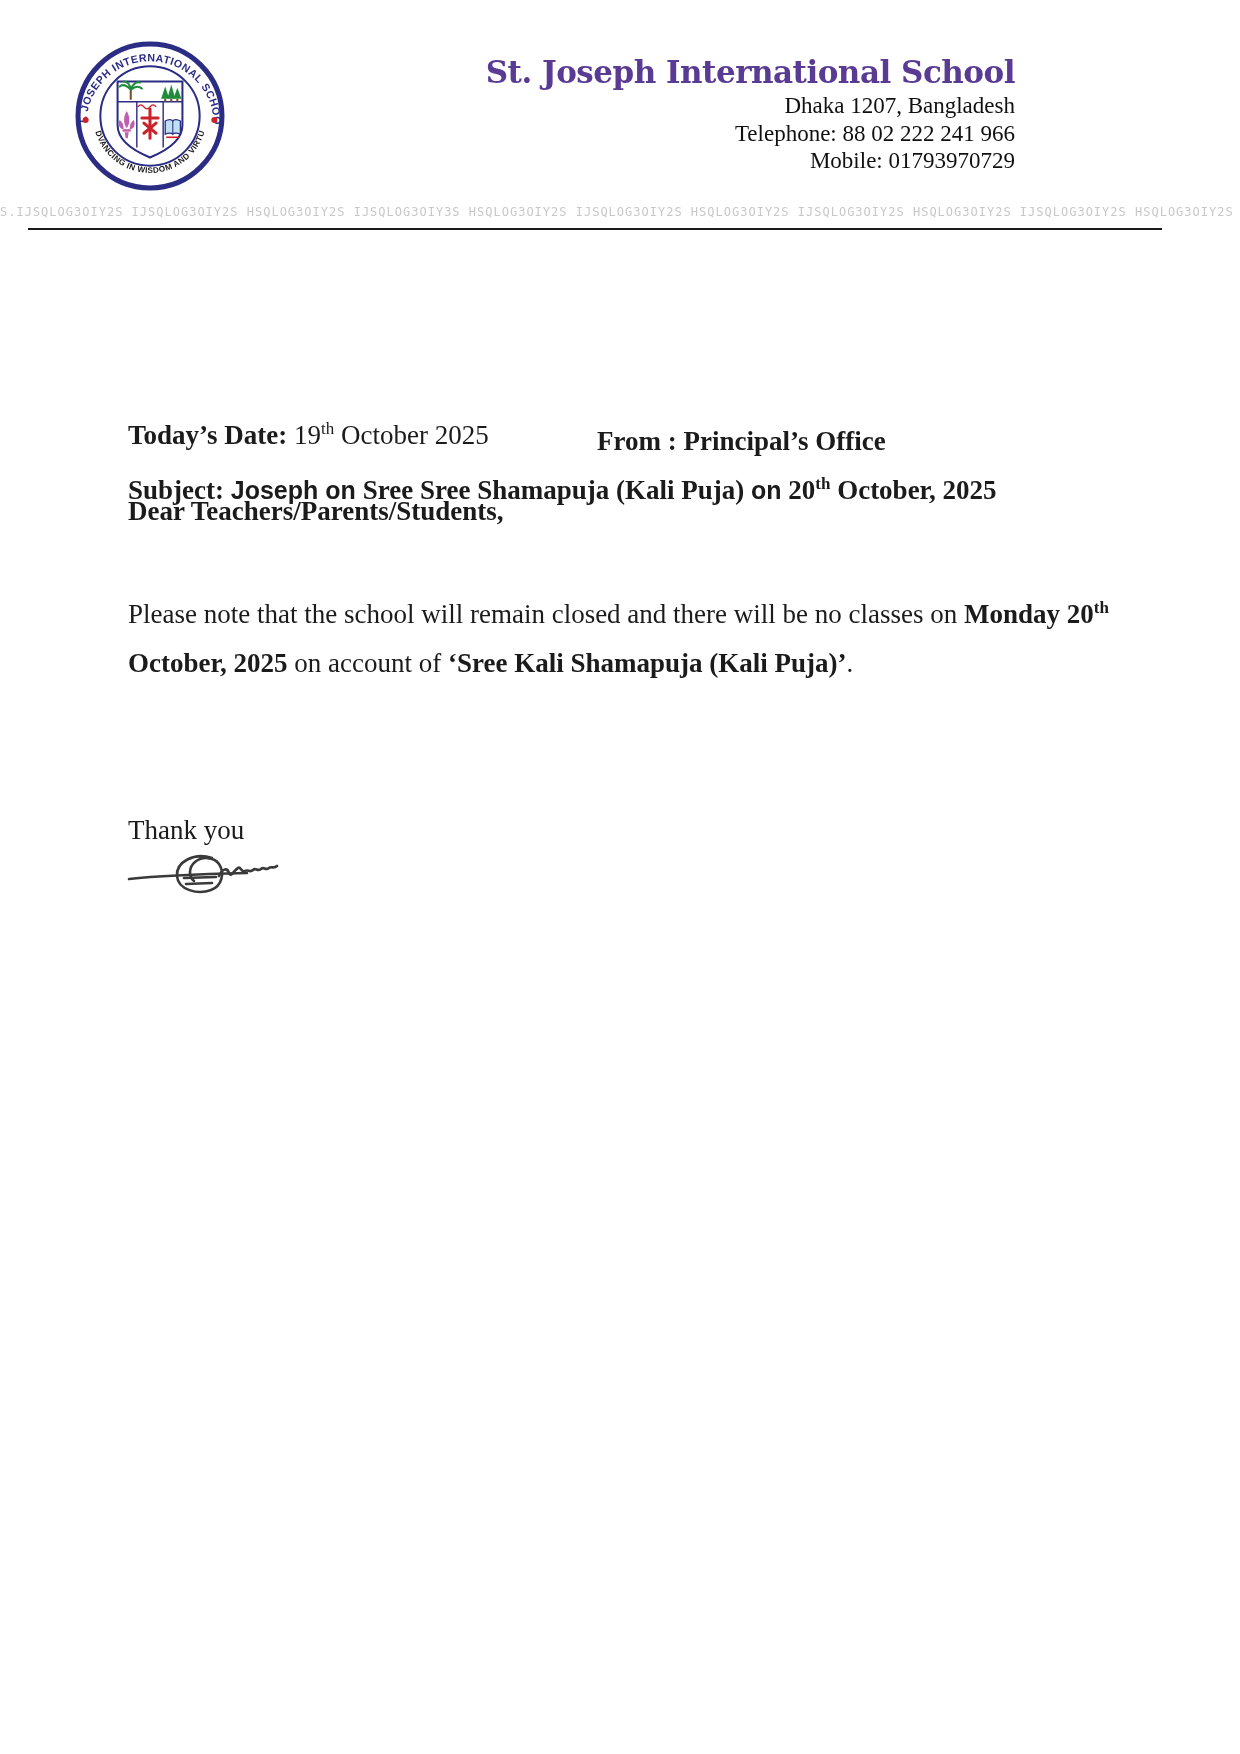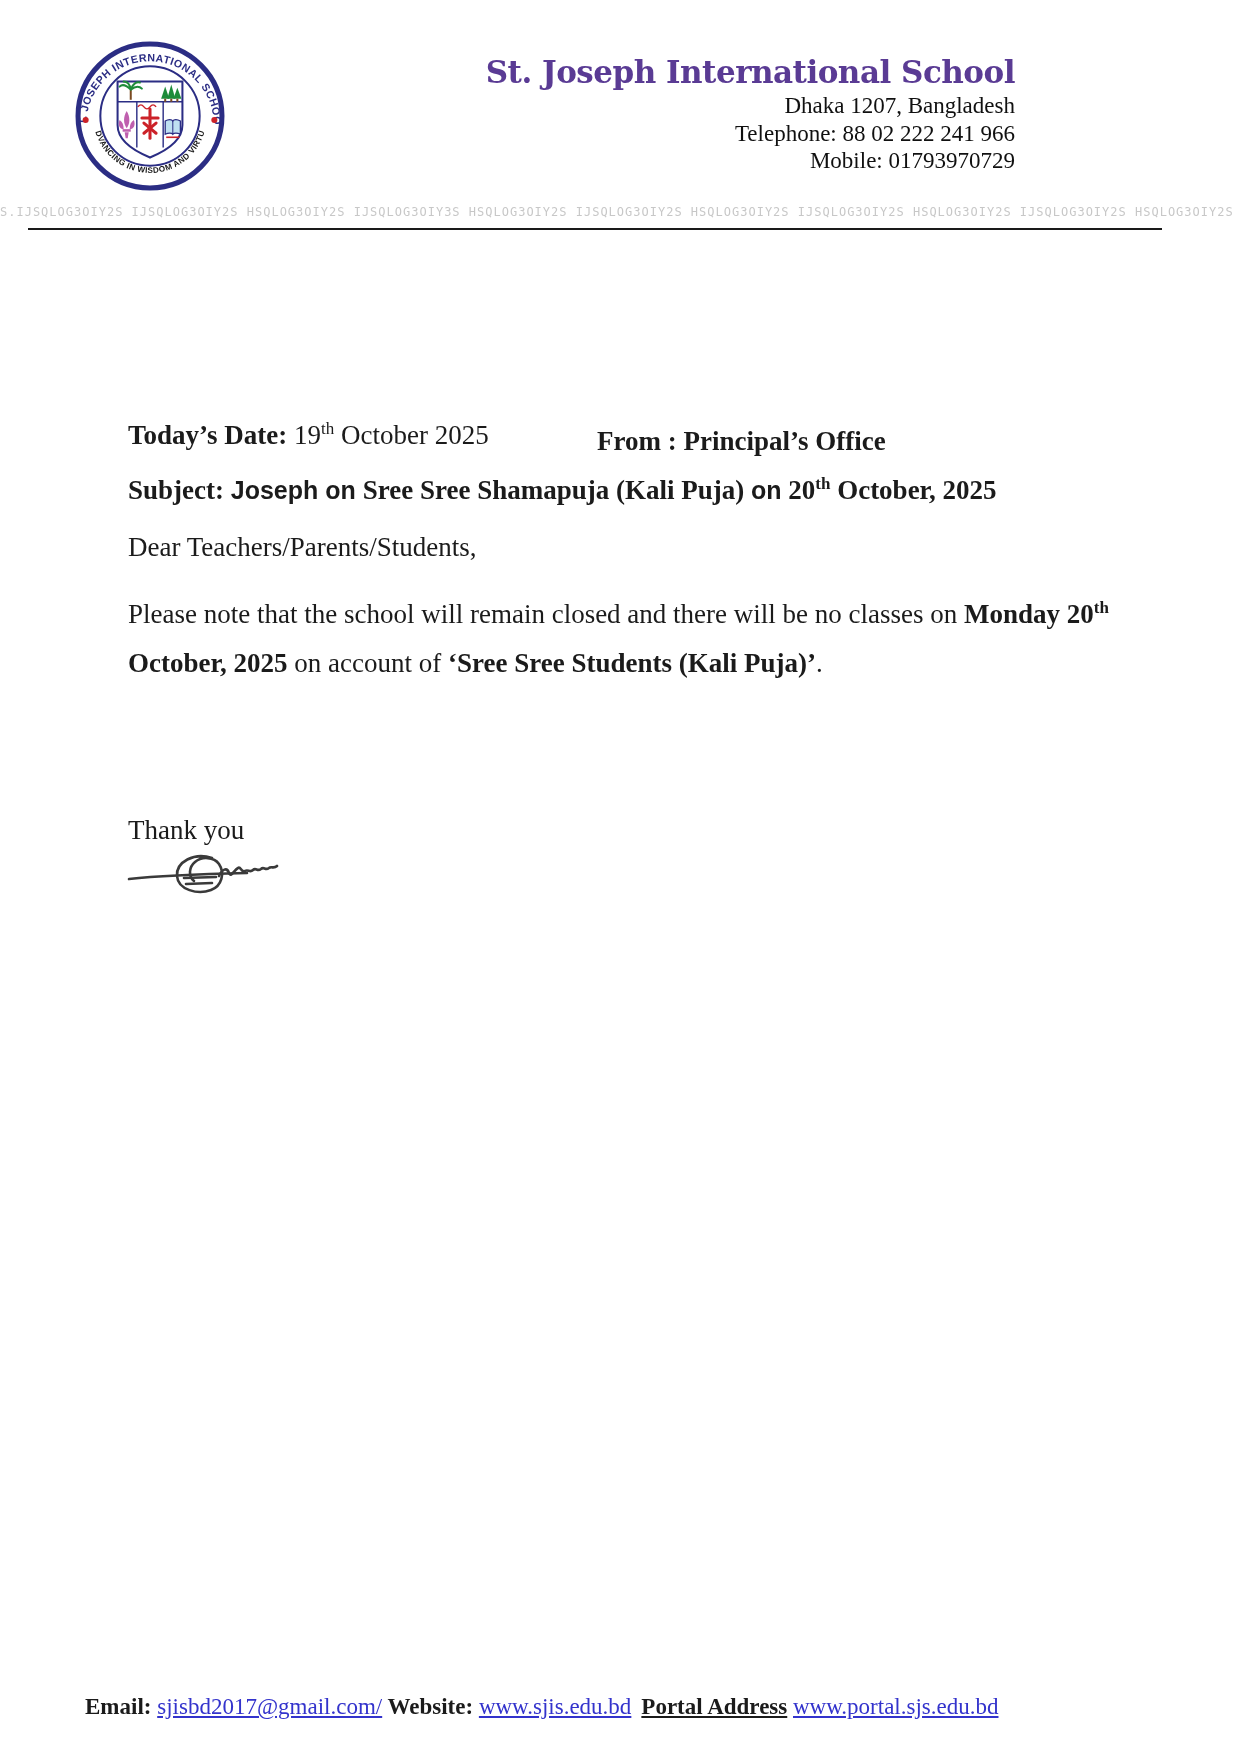--- a/index.html
+++ b/index.html
@@ -144,43 +144,40 @@
 
   <div class="row" style="top:420px;">
     <span><span class="b">Today’s Date:</span><span> 19</span><sup class="ord">th</sup><span> October 2025</span></span>
     <span class="col-right b" style="top:6px;">From : Principal’s Office</span>
   </div>
 
   <div class="row" style="top:475px;">
     <span class="b">Subject: </span><span class="sans-b"> Joseph on </span><span class="b"> Sree Sree Shamapuja (Kali Puja) </span><span class="sans-b">on</span><span class="b"> 20</span><sup class="ord b">th</sup><span class="b"> October, 2025</span>
   </div>
 
-  <div class="row" style="top:532px;">
+  <div class="row" style="top:496px;font-weight:bold;">
     <span>Dear Teachers/Parents/Students,</span>
   </div>
 
   <div class="row para" style="top:590px;">
-    <span>Please note that the school will remain closed and there will be no classes on </span><span class="b">Monday 20</span><sup class="ord b">th</sup><span class="b"> October, 2025</span><span> on account of </span><span class="b">‘Sree Sree Students (Kali Puja)’</span><span>.</span>
+    <span>Please note that the school will remain closed and there will be no classes on </span><span class="b">Monday 20</span><sup class="ord b">th</sup><span class="b"> October, 2025</span><span> on account of </span><span class="b">‘Sree Kali Shamapuja (Kali Puja)’</span><span>.</span>
   </div>
 
 
   <div class="row" style="top:815px;">
     <span>Thank you</span>
   </div>
 
   <div class="sig-wrap">
     <svg viewBox="0 0 180 56" width="180" height="56">
       <g fill="none" stroke="#3a3a3a" stroke-width="2.6" stroke-linecap="round">
         <path d="M3,34 C40,30 80,29 121,28"></path>
         <path d="M86,13 C68,7 50,17 51,31 C52,45 72,50 85,45 C96,41 99,28 93,19 C88,12 76,11 69,17 C63,22 62,31 68,36"></path>
         <path d="M58,33 L90,32"></path>
         <path d="M60,39 L86,38"></path>
         <path d="M93,31 C96,24 101,22 103,28 C105,33 108,25 112,23 C115,21 115,28 119,26 C122,24 124,28 127,25 C130,22 131,27 135,24 C138,21 139,26 143,23 C145,21 148,24 151,21"></path>
       </g>
     </svg>
   </div>
 
 
-  <div class="footer">
-    <span class="b">Email: </span><a>sjisbd2017@gmail.com/</a><span class="b"> Website: </span><a>www.sjis.edu.bd</a><span class="gap"></span><span class="portal-label">Portal Address</span>&nbsp;<a>www.portal.sjs.edu.bd</a>
-  </div>
 
 </div>
 
 </body></html>

